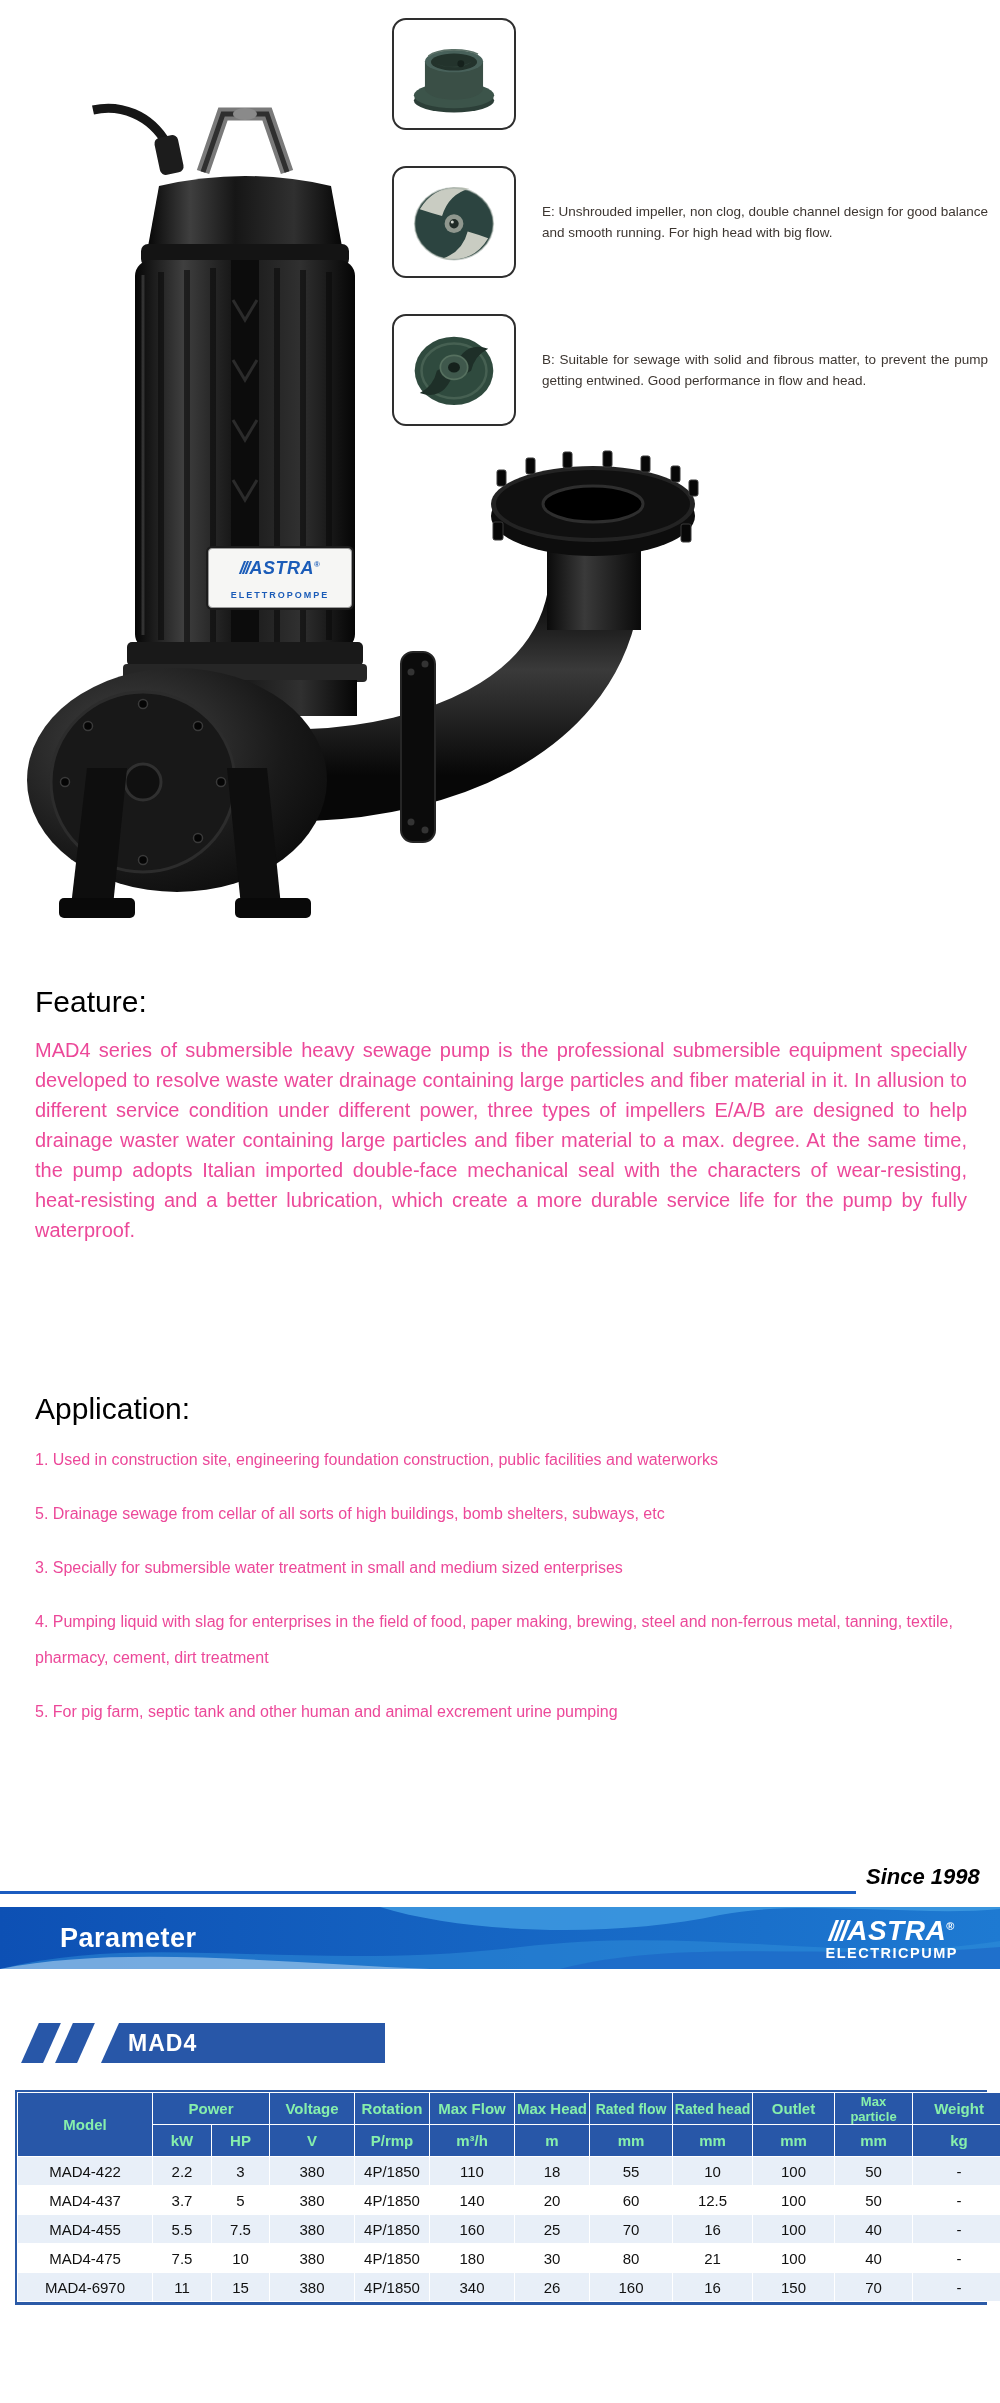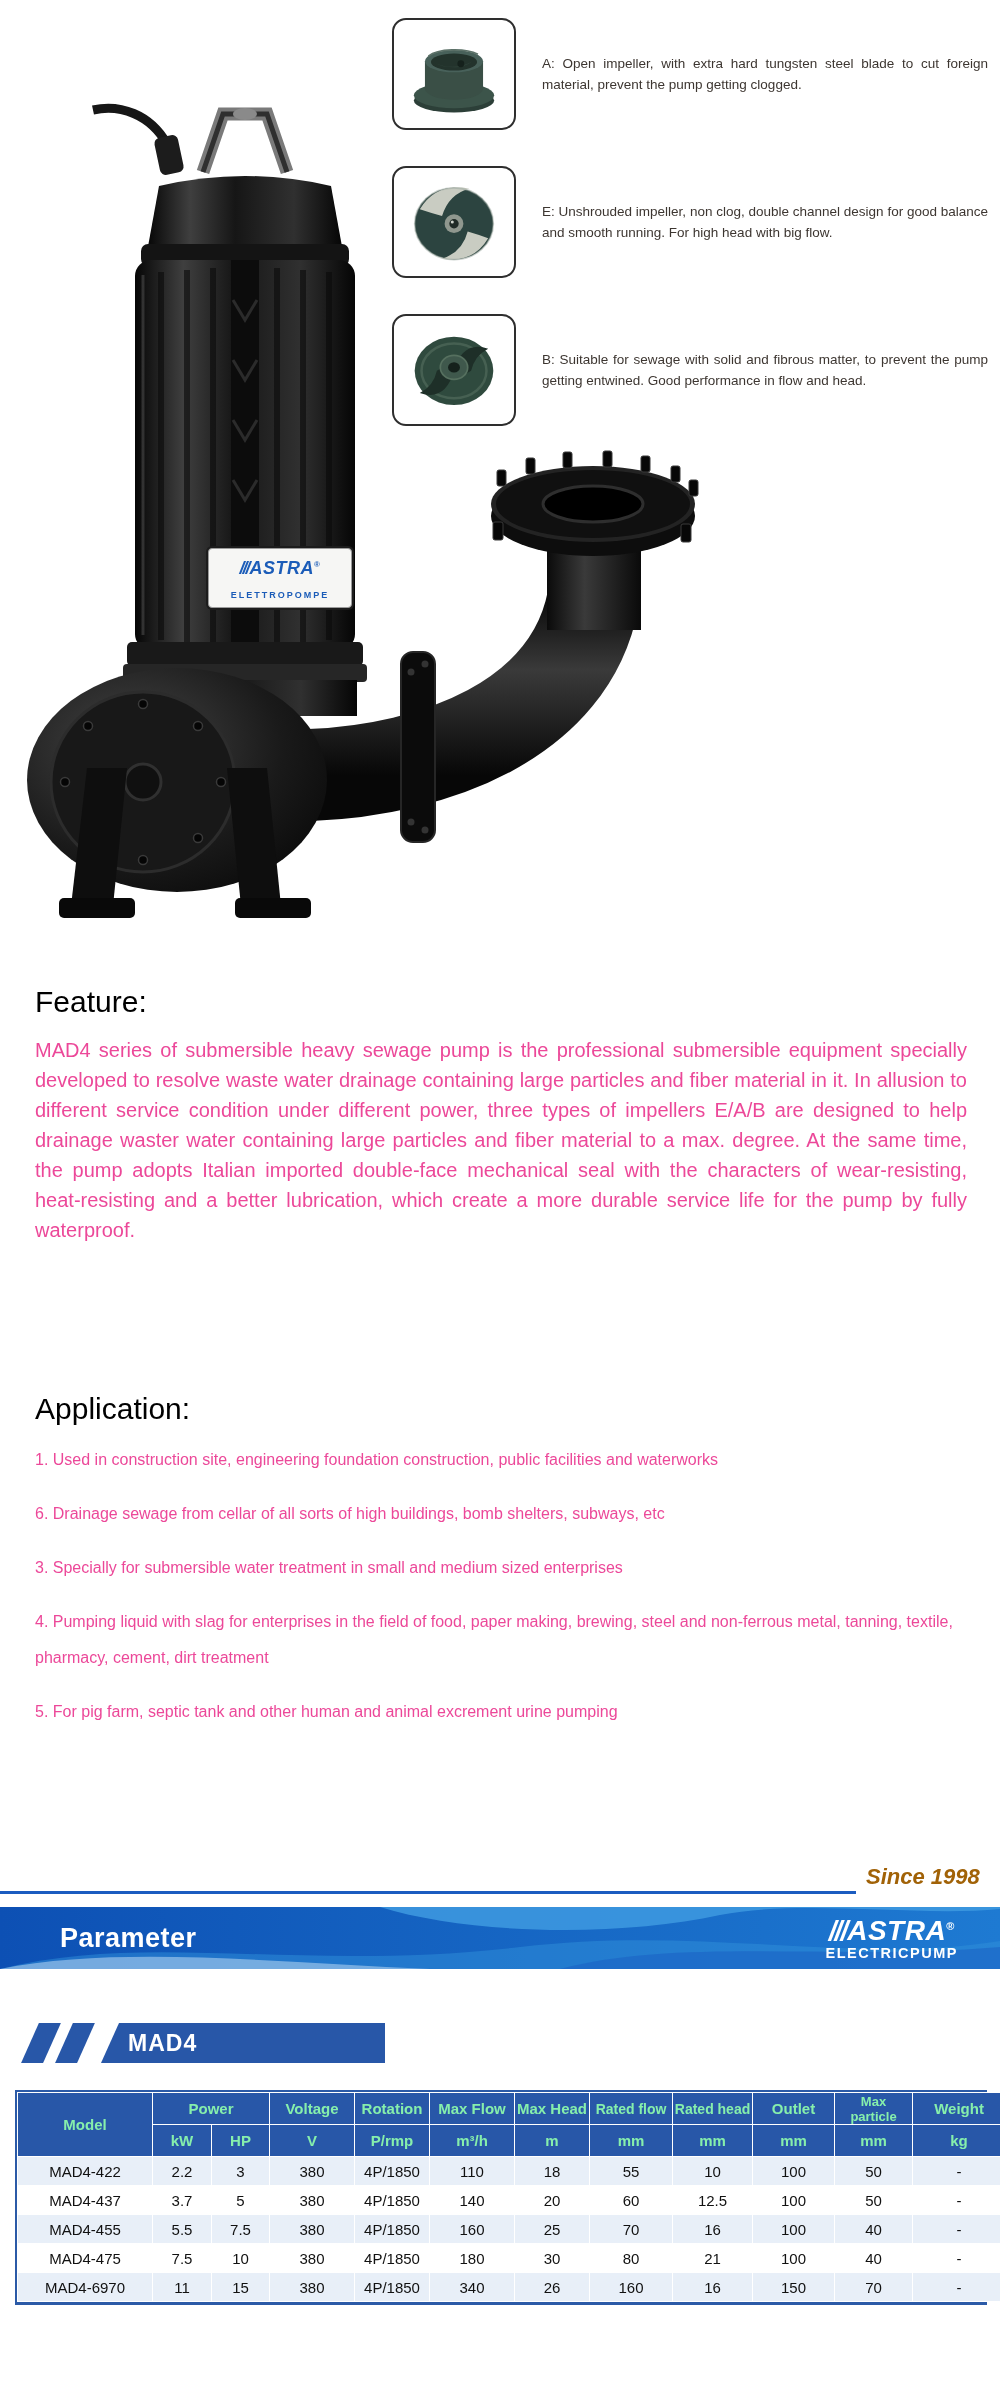--- a/index.html
+++ b/index.html
@@ -35,21 +35,21 @@
 
   
   .feature { position:absolute; left:35px; top:985px; width:932px; }
   .application { position:absolute; left:35px; top:1392px; width:932px; }
   .sec-heading { font-size:30px; font-weight:400; color:#000; margin:0 0 16px 0; }
   .feature p { margin:0; font-size:20px; line-height:30px; text-align:justify; color:#ec4899; }
   .application p { margin:0 0 18px 0; font-size:16px; line-height:36px; color:#ec4899; }
 
   
   .since-line { position:absolute; left:0; top:1891px; width:856px; height:3px; background:#1b5cc0; }
-  .since-text { position:absolute; left:866px; top:1864px; font-size:22px; font-weight:bold; font-style:italic; color:#a16207; }
+  .since-text { position:absolute; left:866px; top:1864px; font-size:22px; font-weight:bold; font-style:italic; color:#000000; }
   .banner { position:absolute; left:0; top:1907px; width:1000px; height:62px; overflow:hidden; }
   .banner svg { position:absolute; left:0; top:0; width:100%; height:100%; }
   .banner-title { position:absolute; left:48px; top:50%; transform:translateY(-50%); color:#fff; font-size:27px; font-weight:bold; letter-spacing:0.5px;margin-left:12px; }
   .banner-logo { position:absolute; right:42px; top:5px; text-align:center; color:#fff; }
   .banner-logo .mlogo { color:#fff; font-size:28px; line-height:28px; }
   .banner-logo .mlogo sup { font-size:11px; }
   .banner-logo .msub { color:#fff; font-size:14.5px; letter-spacing:1.5px; margin-top:0; }
 
   
   .series-tab { position:absolute; left:20px; top:2023px; width:365px; height:24px; }
@@ -197,21 +197,20 @@
           <ellipse cx="60" cy="86" rx="47" ry="14" fill="#2c3f38"></ellipse>
           <ellipse cx="60" cy="80" rx="47" ry="15" fill="#3c544a"></ellipse>
           <path d="M26,40 L26,72 A34,13 0 0 0 94,72 L94,40 Z" fill="#3a4f46"></path>
           <ellipse cx="60" cy="40" rx="34" ry="13" fill="#48615a"></ellipse>
           <ellipse cx="60" cy="41" rx="27" ry="10" fill="#23332c"></ellipse>
           <path d="M38,42 Q60,52 82,40 Q70,48 60,47 Q46,47 38,42" fill="#31443c"></path>
           <circle cx="68" cy="43" r="4" fill="#15211c"></circle>
           <path d="M30,34 A34,13 0 0 1 88,32" stroke="#5d7269" stroke-width="2" fill="none"></path>
         </svg>
       </div>
-      <div class="imp-text">A: Open impeller, with extra hard tungsten steel blade to cut foreign material, prevent the pump getting clogged.</div>
     </div>
 
     <div class="imp-row">
       <div class="imp-card">
         <svg viewBox="0 0 120 110">
           <ellipse cx="60" cy="57" rx="46" ry="42" fill="#2c4440"></ellipse>
           <path d="M20,40 Q40,8 78,16 Q54,22 46,48 Q32,44 20,40" fill="#c9ccc2"></path>
           <path d="M100,74 Q82,104 46,98 Q70,90 76,66 Q90,70 100,74" fill="#c9ccc2"></path>
           <ellipse cx="60" cy="57" rx="46" ry="42" fill="none" stroke="#9aa59d" stroke-width="2" opacity="0.5"></ellipse>
           <circle cx="60" cy="57" r="11" fill="#8f978e"></circle>
@@ -239,21 +238,21 @@
   </div>
 
   <div class="feature">
     <h2 class="sec-heading">Feature:</h2>
     <p>MAD4 series of submersible heavy sewage pump is the professional submersible equipment specially developed to resolve waste water drainage containing large particles and fiber material in it. In allusion to different service condition under different power, three types of impellers E/A/B are designed to help drainage waster water containing large particles and fiber material to a max. degree. At the same time, the pump adopts Italian imported double-face mechanical seal with the characters of wear-resisting, heat-resisting and a better lubrication, which create a more durable service life for the pump by fully waterproof.</p>
   </div>
 
   <div class="application">
     <h2 class="sec-heading">Application:</h2>
     <p>1. Used in construction site, engineering foundation construction, public facilities and waterworks</p>
-    <p>6. Drainage sewage from cellar of all sorts of high buildings, bomb shelters, subways, etc</p>
+    <p>5. Drainage sewage from cellar of all sorts of high buildings, bomb shelters, subways, etc</p>
     <p>3. Specially for submersible water treatment in small and medium sized enterprises</p>
     <p>4. Pumping liquid with slag for enterprises in the field of food, paper making, brewing, steel and non-ferrous metal, tanning, textile, pharmacy, cement, dirt treatment</p>
     <p>5. For pig farm, septic tank and other human and animal excrement urine pumping</p>
   </div>
 
   <div class="since-line"></div>
   <div class="since-text">Since 1998</div>
 
   <div class="banner">
     <svg viewBox="0 0 1000 62" preserveAspectRatio="none">

